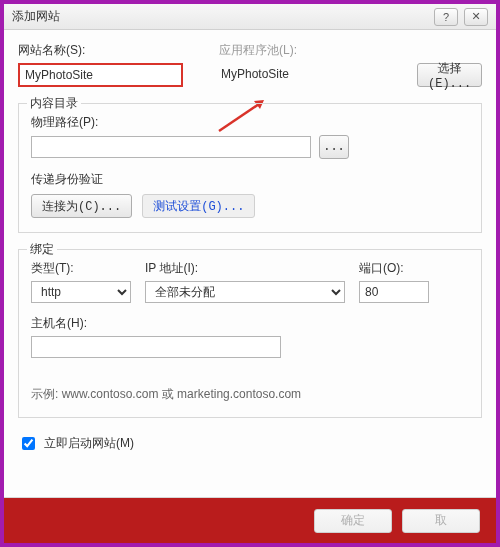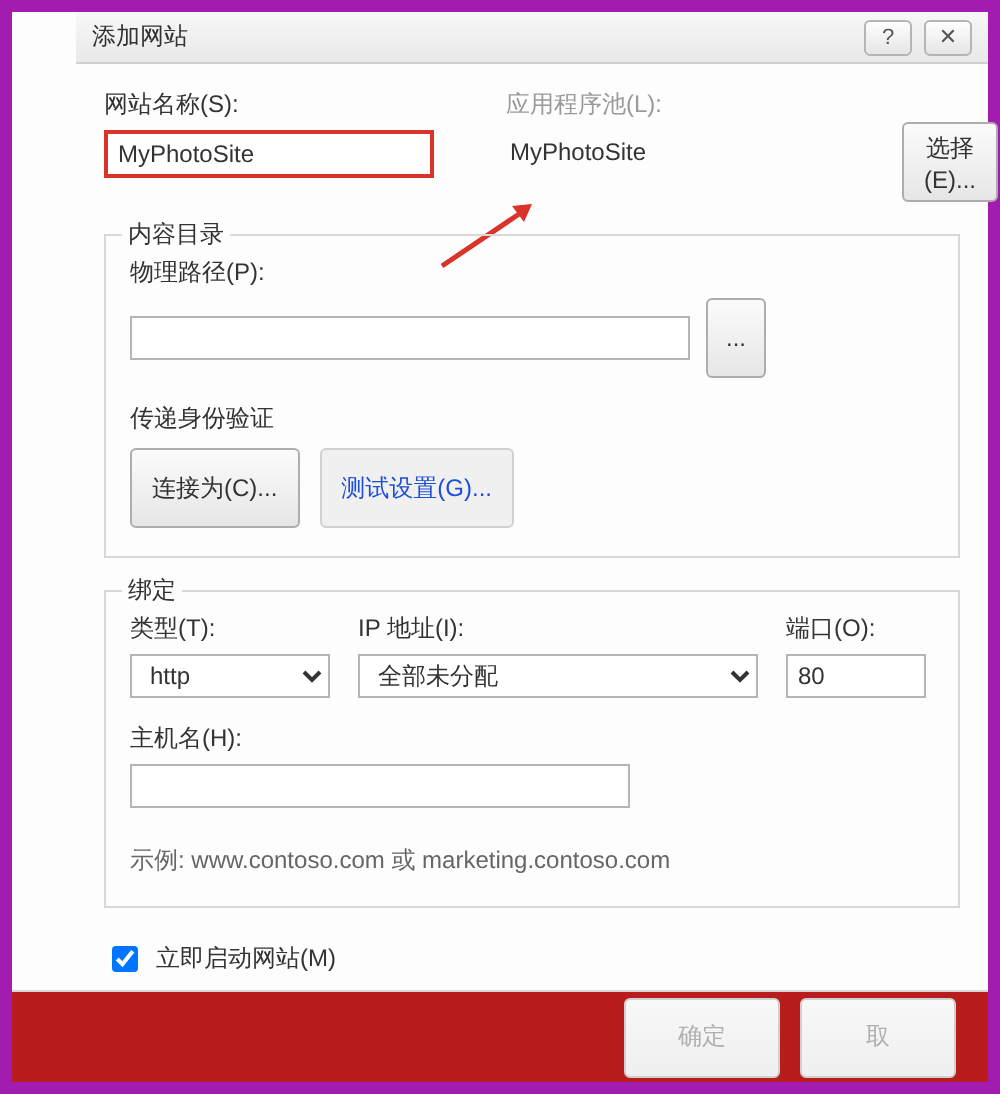--- a/index.html
+++ b/index.html
@@ -1,36 +1,36 @@
 <!DOCTYPE html>
 <html><head>
 <meta charset="utf-8">
 <style>
   * { box-sizing: border-box; font-family: "Microsoft YaHei", "Segoe UI", Tahoma, sans-serif; font-size: 12px; }
   body { margin: 0; background: #ececec; width: 500px; height: 547px; overflow: hidden; }
-  .window { width: 500px; height: 547px; background: #fdfdfd; border: 6px solid #a21caf; position: relative; padding-left: 32px; }
+  .window { width: 500px; height: 547px; background: #fdfdfd; border: 4px solid #a21caf; position: relative; }
   .titlebar { height: 26px; background: linear-gradient(#f7f7f7,#e9e9e9); border-bottom: 1px solid #d0d0d0; display: flex; align-items: center; padding: 0 8px; }
   .titlebar .title { flex: 1; color: #333; }
   .titlebar .tbbtn { width: 24px; height: 18px; border: 1px solid #b5b5b5; border-radius: 3px; background: linear-gradient(#fefefe,#e5e5e5); margin-left: 6px; display:flex; align-items:center; justify-content:center; color:#555; font-size:11px; cursor:pointer; }
   .content { padding: 12px 14px 8px 14px; }
   .row { display: flex; gap: 36px; }
   .col { display: flex; flex-direction: column; }
   .lbl { color: #333; margin-bottom: 4px; }
   .lbl.muted { color: #9a9a9a; }
   .in { height: 22px; border: 1px solid #b5b5b5; background:#fff; padding: 2px 5px; color:#333; }
   .in[readonly] { border:none; background:transparent; }
-  .btn { height: 40px; border: 1px solid #adadad; border-radius: 3px; background: linear-gradient(#fbfbfb,#e6e6e6); padding: 0 10px; color:#333; cursor:pointer; display:inline-flex; align-items:center; justify-content:center; }
+  .btn { height: 24px; border: 1px solid #adadad; border-radius: 3px; background: linear-gradient(#fbfbfb,#e6e6e6); padding: 0 10px; color:#333; cursor:pointer; display:inline-flex; align-items:center; justify-content:center;font-family:Liberation Mono, monospace; }
   .btn:disabled { color:#1d4ed8; background:#f0f0f0; border-color:#d0d0d0; cursor:default; }
   .fieldset { border: 1px solid #d8d8d8; padding: 10px 12px 14px 12px; margin-top: 16px; position: relative; }
   .legend { position:absolute; top:-9px; left:8px; background:#fdfdfd; padding:0 3px; color:#333; }
   .highlight-box { border:2px solid #d9332a; }
   .underline-red { border-bottom:2px solid #d9332a; }
   .arrow { position:absolute; left:210px; top:92px; width:60px; height:40px; pointer-events:none; }
   select.in { background:#fff; }
-  .example { color:#666; margin-top:18px; }
+  .example { color:#666; margin-top:28px; }
   .footer { position:absolute; left:0; right:0; bottom:0; border-top:1px solid #d8d8d8; background:#b91c1c; height:46px; display:flex; align-items:center; justify-content:flex-end; padding:0 16px; gap:10px; }
   .footer .btn { width:78px; color:#b0b0b0; background:linear-gradient(#f8f8f8,#efefef); border-color:#d0d0d0; }
   .chk { display:flex; align-items:center; gap:6px; margin-top:16px; color:#333; }
 </style>
 </head>
 <body>
 
 <div class="window">
 
   <div class="titlebar">

